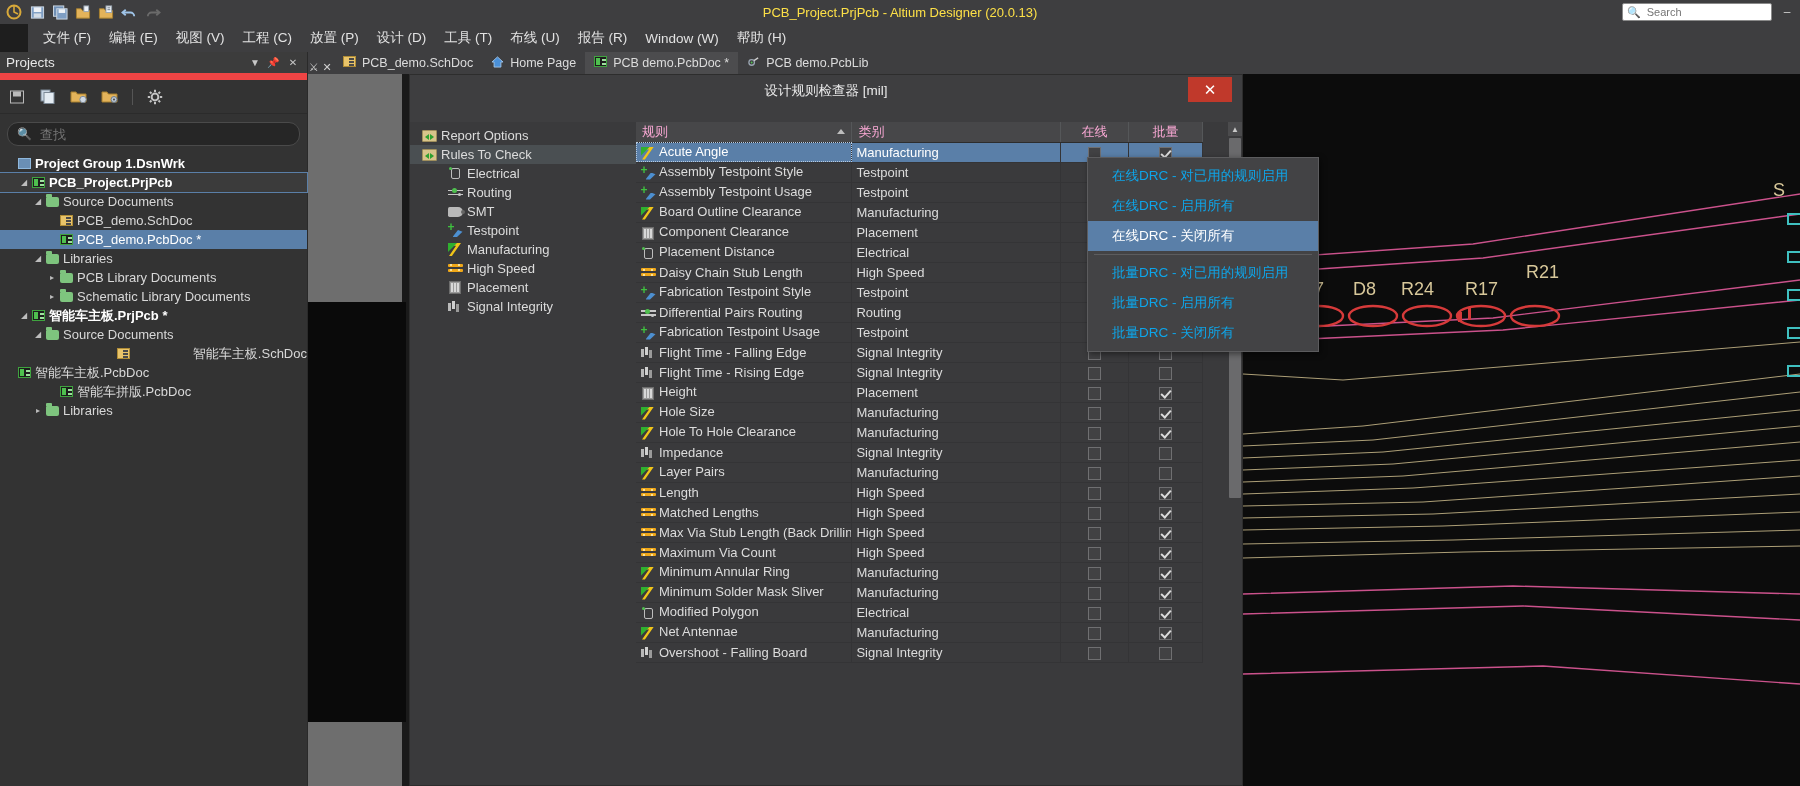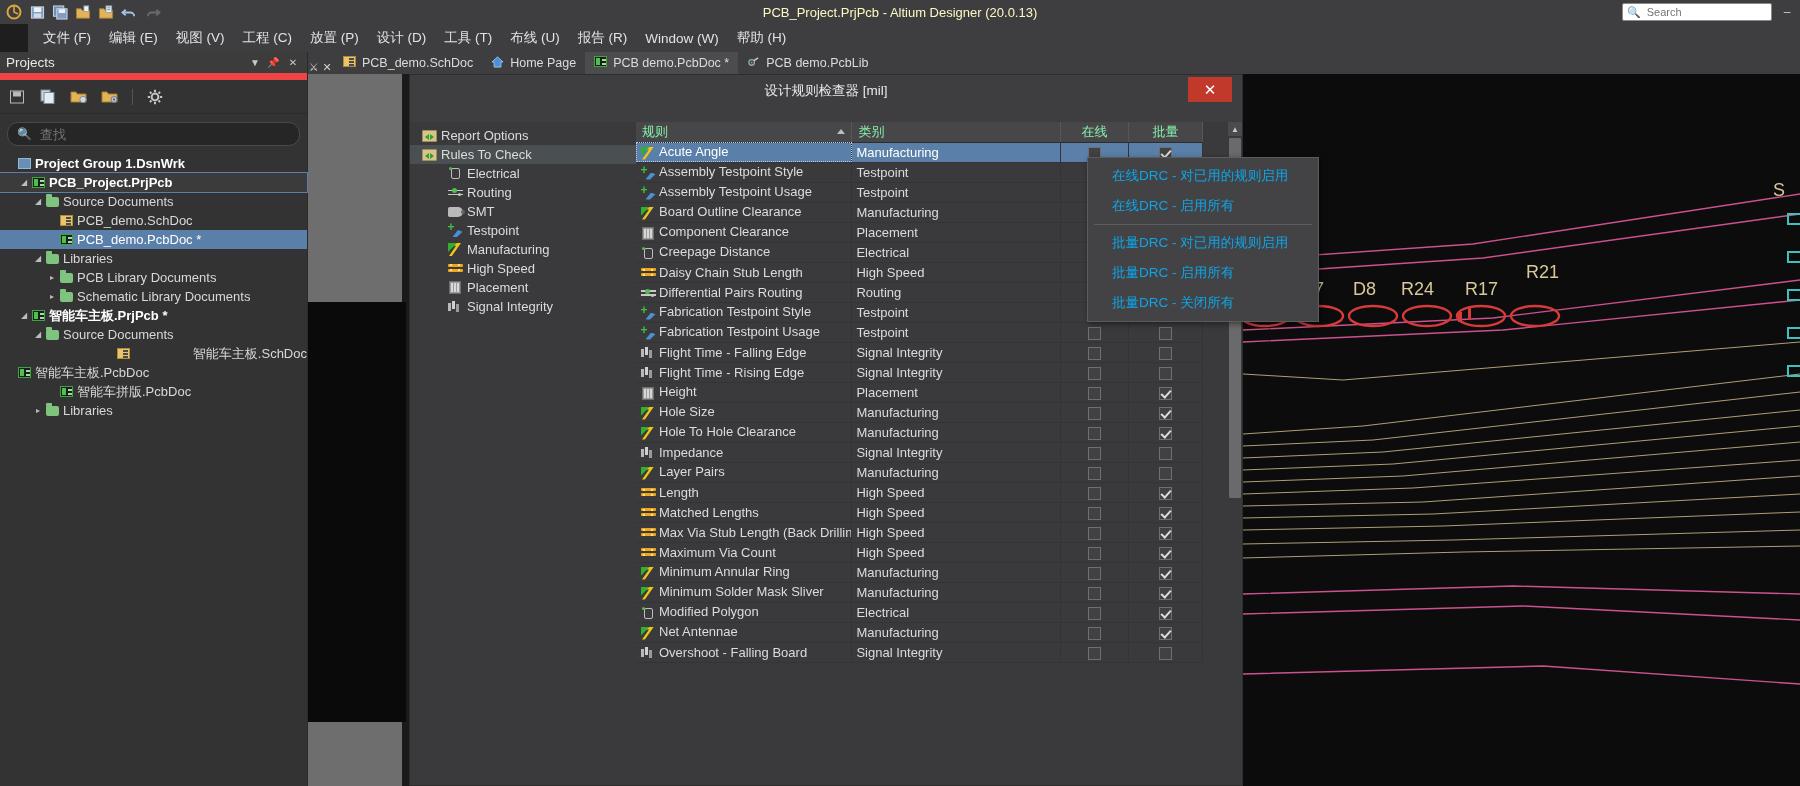--- a/index.html
+++ b/index.html
@@ -21,21 +21,21 @@
     background: #3e3e40;
     display: flex; align-items: center;
   }
   .tb-icons { display: flex; align-items: center; gap: 3px; padding-left: 4px; }
   .tb-ico {
     width: 20px; height: 20px; display: flex; align-items: center;
     justify-content: center; font-size: 13px; cursor: pointer;
   }
   .tb-title {
     position: absolute; left: 0; right: 0; text-align: center;
-    font-size: 13px; color: #fef9c3; pointer-events: none;
+    font-size: 13px; color: #fde047; pointer-events: none;
   }
   .tb-search {
     position: absolute; right: 28px; top: 3px;
     width: 150px; height: 18px; background: #ffffff;
     border: 1px solid #8a8a8a; border-radius: 2px;
     display: flex; align-items: center; padding: 0 4px;
     font-size: 11px; color: #666;
   }
   .tb-search .mag { color: #3a7bd5; margin-right: 4px; font-size: 11px; }
   .tb-min {
@@ -211,21 +211,21 @@
   .ico-hs:after{content:'';position:absolute;left:2px;top:1.5px;width:2px;height:2px;background:#fff3c4;border-radius:50%;box-shadow:8px 0 0 #fff3c4, 0 5px 0 #fff3c4, 8px 5px 0 #fff3c4;}
   .ico-place { width:12px;height:13px;display:inline-block;background:#9a9a9a;border:1px solid #6d6d6d;position:relative;}
   .ico-place:before{content:'';position:absolute;left:1px;top:1px;width:2px;height:9px;background:#d8d8d8;box-shadow:3px 0 0 #d8d8d8,6px 0 0 #d8d8d8;}
   .ico-si { width:14px;height:12px;display:inline-block;position:relative;}
   .ico-si:before{content:'';position:absolute;left:0;top:2px;width:3px;height:8px;background:#b9b9b9;box-shadow:4px -2px 0 #d0d0d0, 8px 1px 0 #9a9a9a;}
 
   .dlg-right { flex: 1; display: flex; flex-direction: column; padding: 0 0 0 0; }
   .table-wrap { position: relative; flex: 1; background: #3a3a3c; margin-right: 0px; overflow: hidden; }
   table.rules { border-collapse: collapse; width: 567px; table-layout: fixed; }
   table.rules th {
-    background: #474749; color: #86efac; font-weight: normal; font-size: 13px;
+    background: #474749; color: #f9a8d4; font-weight: normal; font-size: 13px;
     text-align: left; height: 20px; padding: 0 6px;
     border-right: 1px solid #555759; border-bottom: 1px solid #2d2d2d;
     position: relative;
   }
   table.rules th.c { text-align: center; }
   table.rules th .sortarrow {
     position: absolute; right: 6px; top: 7px; width:0;height:0;
     border-left:4px solid transparent;border-right:4px solid transparent;border-bottom:5px solid #bdbdbd;
   }
   table.rules td {
@@ -706,46 +706,46 @@
                   <td class="col-rule"><span class="cellico">
                       <span class="ico-place"></span>
                     </span><span>Component Clearance</span></td>
                   <td class="col-cat">Placement</td>
                   <td class="col-chk"><span class="cb"></span></td>
                   <td class="col-chk" style="width: 71px;"><span class="cb"></span></td>
                 </tr>
                 <tr class="">
                   <td class="col-rule"><span class="cellico">
                       <span class="ico-elec"></span>
-                    </span><span>Creepage Distance</span></td>
+                    </span><span>Placement Distance</span></td>
                   <td class="col-cat">Electrical</td>
                   <td class="col-chk"><span class="cb"></span></td>
                   <td class="col-chk" style="width: 71px;"><span class="cb"></span></td>
                 </tr>
                 <tr class="">
                   <td class="col-rule"><span class="cellico">
                       <span class="ico-hs"></span>
                     </span><span>Daisy Chain Stub Length</span></td>
                   <td class="col-cat">High Speed</td>
                   <td class="col-chk"><span class="cb"></span></td>
                   <td class="col-chk" style="width: 71px;"><span class="cb"></span></td>
                 </tr>
                 <tr class="">
                   <td class="col-rule"><span class="cellico">
+                      <span class="ico-testp"></span>
+                    </span><span>Fabrication Testpoint Style</span></td>
+                  <td class="col-cat">Testpoint</td>
+                  <td class="col-chk"><span class="cb"></span></td>
+                  <td class="col-chk" style="width: 71px;"><span class="cb"></span></td>
+                </tr>
+                <tr class="">
+                  <td class="col-rule"><span class="cellico">
                       <span class="ico-route"></span>
                     </span><span>Differential Pairs Routing</span></td>
                   <td class="col-cat">Routing</td>
-                  <td class="col-chk"><span class="cb"></span></td>
-                  <td class="col-chk" style="width: 71px;"><span class="cb"></span></td>
-                </tr>
-                <tr class="">
-                  <td class="col-rule"><span class="cellico">
-                      <span class="ico-testp"></span>
-                    </span><span>Fabrication Testpoint Style</span></td>
-                  <td class="col-cat">Testpoint</td>
                   <td class="col-chk"><span class="cb"></span></td>
                   <td class="col-chk" style="width: 71px;"><span class="cb"></span></td>
                 </tr>
                 <tr class="">
                   <td class="col-rule"><span class="cellico">
                       <span class="ico-testp"></span>
                     </span><span>Fabrication Testpoint Usage</span></td>
                   <td class="col-cat">Testpoint</td>
                   <td class="col-chk"><span class="cb"></span></td>
                   <td class="col-chk" style="width: 71px;"><span class="cb"></span></td>
@@ -885,19 +885,20 @@
             <div class="scroll-thumb"></div>
           </div>
         </div>
       </div>
     </div>
   </div>
 
   <div class="ctxmenu" id="ctxmenu">
       <div class="ctxitem">在线DRC - 对已用的规则启用</div>
       <div class="ctxitem">在线DRC - 启用所有</div>
+      <div class="ctxitem sel">在线DRC - 关闭所有</div>
       <div class="ctxsep"></div>
       <div class="ctxitem">批量DRC - 对已用的规则启用</div>
       <div class="ctxitem">批量DRC - 启用所有</div>
       <div class="ctxitem">批量DRC - 关闭所有</div>
     </div>
 
 </div>
 
 </body></html>

